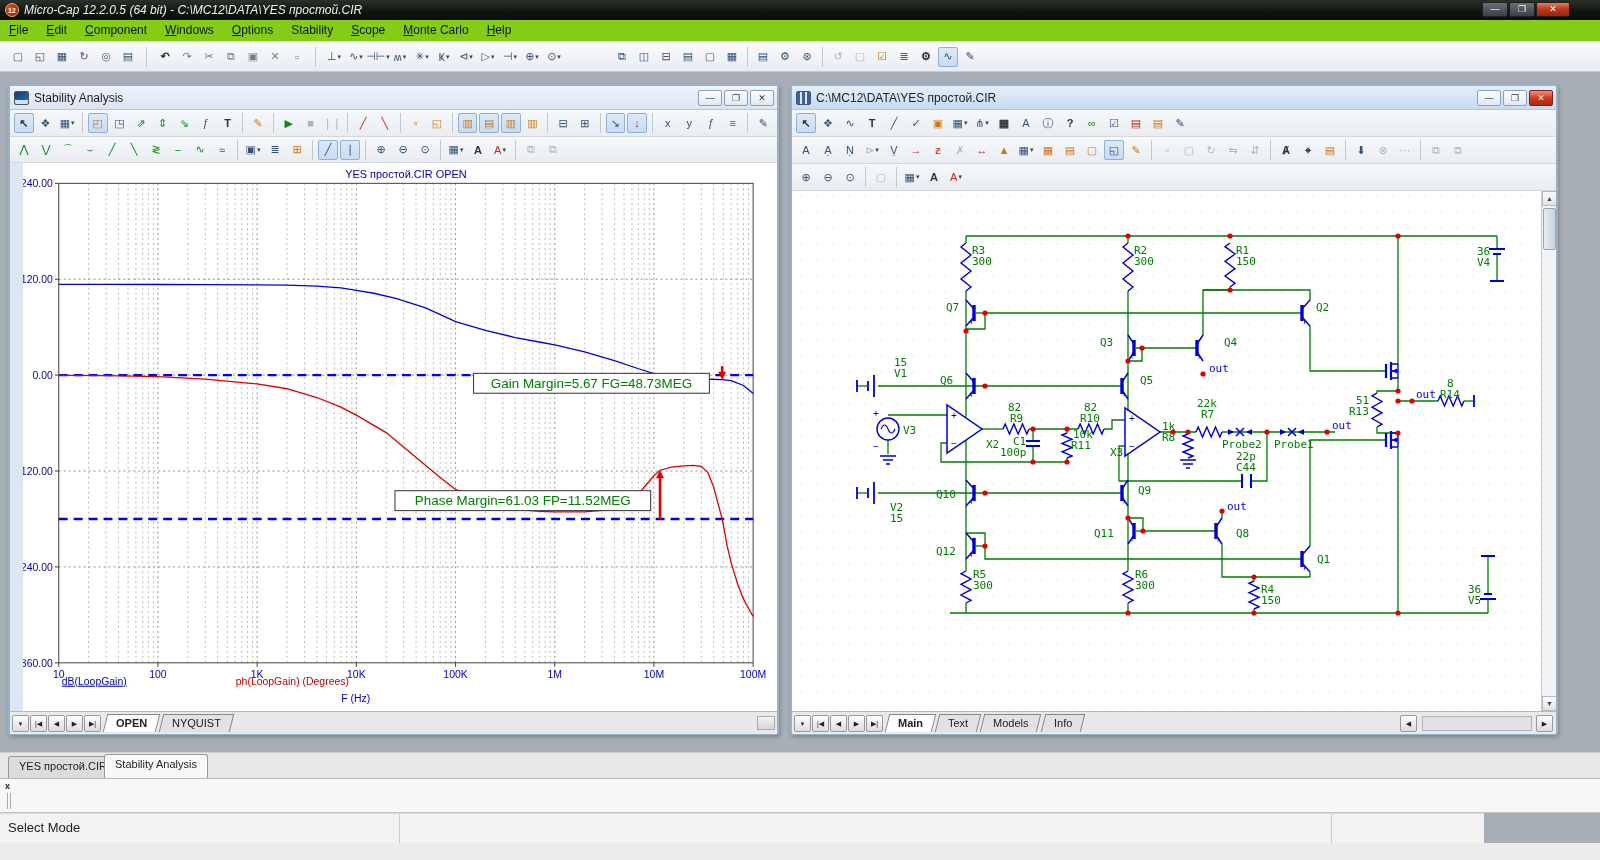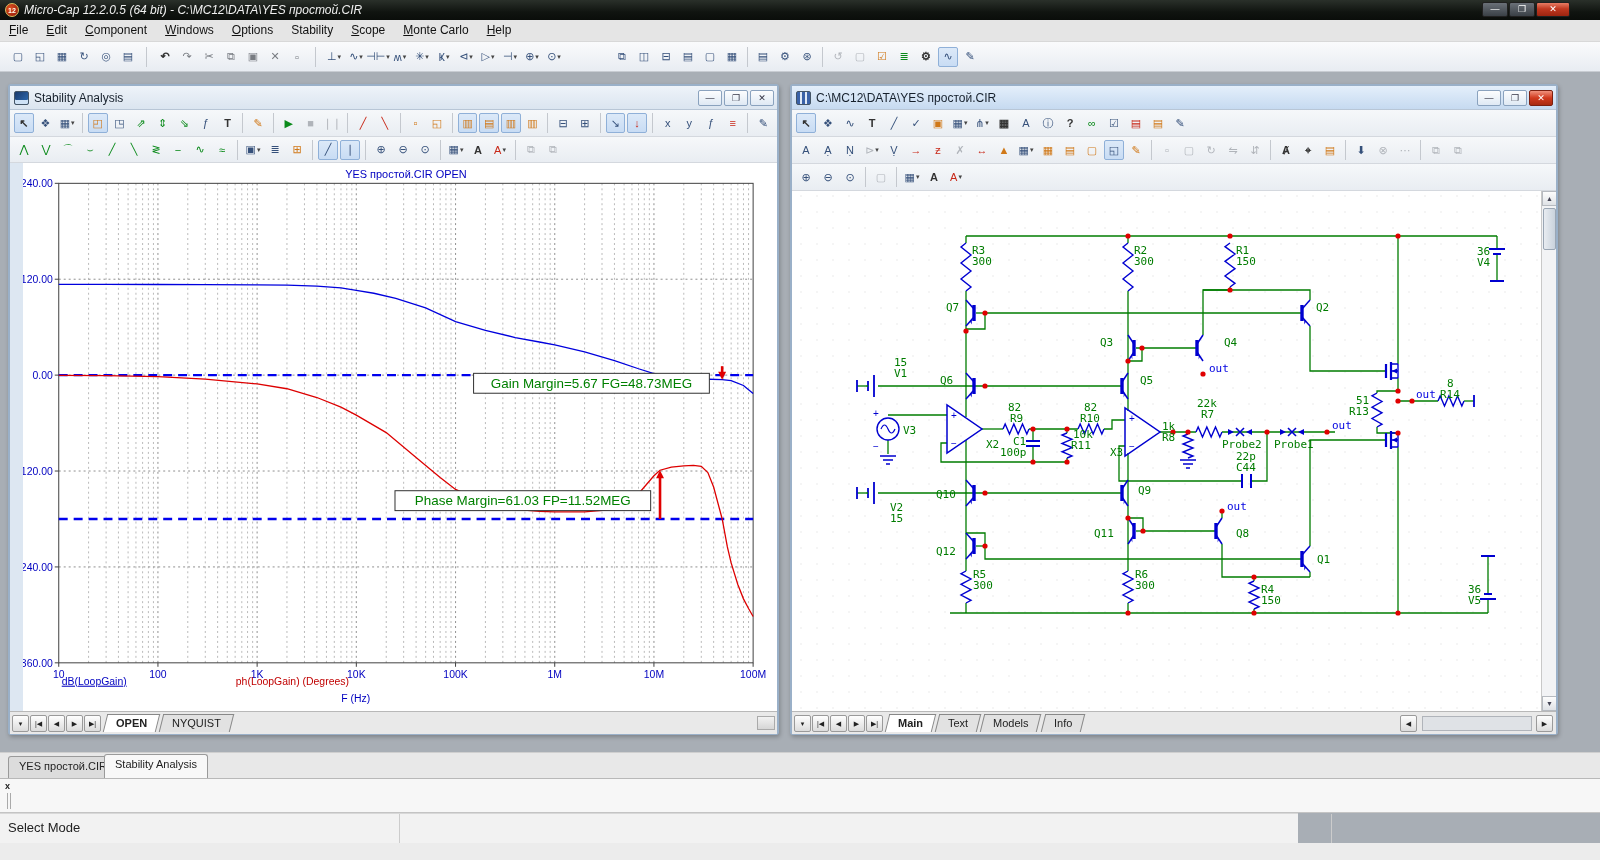--- a/index.html
+++ b/index.html
@@ -8,21 +8,21 @@
   #titlebar { position:absolute; left:0; top:0; width:1600px; height:20px;
     background:linear-gradient(#2a302a,#101410 60%,#0a0d0a); color:#f0f0f0; font-size:12px; }
   #titlebar .apptitle { position:absolute; left:24px; top:3px;font-style:italic; }
   .applogo { position:absolute; left:5px; top:3px; width:14px; height:14px; border-radius:50%;
     background:radial-gradient(circle at 35% 35%, #e05020, #8c1408); border:1px solid #d8c060;
     color:#ffe; font-size:7px; text-align:center; line-height:13px; font-weight:bold;}
   .winbtns { position:absolute; right:30px; top:2px; display:flex; gap:1px;}
   .wbtn { width:26px; height:15px; border:1px solid #202020; border-radius:2px;
     background:linear-gradient(#6a7078,#3a4046); color:#fff; font-size:9px; text-align:center; line-height:13px;}
   .wbtn.close { width:34px; background:linear-gradient(#e87c64,#c03820 45%,#9c2410); }
-  #menubar { position:absolute; left:0; top:20px; width:1600px; height:22px; background:#e5e5e5;
+  #menubar { position:absolute; left:0; top:20px; width:1600px; height:22px; background:#84cc16;
     border-bottom:1px solid #d8d8d8; font-size:12px; color:#111; }
   .menu-item { display:inline-block; padding:3px 9px; }
   .menu-item u { text-decoration:underline; }
   #maintoolbar { position:absolute; left:0; top:42px; width:1600px; height:30px;
     background:linear-gradient(#fafbfc,#e8ecf2); border-bottom:1px solid #c8ccd2; display:flex; align-items:center; padding-left:4px;}
   
   .tbtn { display:inline-flex; align-items:center; justify-content:center; width:20px; height:20px;
     margin:0 1px; border:1px solid transparent; border-radius:2px; font-size:11px; color:#35507a; position:relative;}
   .tbtn .g { pointer-events:none; white-space:nowrap; }
   .tbtn.pressed { border-color:#8fb0d8; background:linear-gradient(#dce9f8,#c8dcf4); }
@@ -60,21 +60,21 @@
   .thumb { position:absolute; left:1px; width:13px; background:linear-gradient(90deg,#e8ecf1,#c9d2dc); border:1px solid #9aa6b4; border-radius:2px;}
   
   #filetabs { position:absolute; left:0; top:752px; width:1600px; height:44px; background:#e8e8e8; border-top:1px solid #cfcfcf; font-size:11px;}
   .ftab { position:absolute; top:3px; height:22px; padding:3px 10px; border:1px solid #9a9a9a; border-bottom:none;
     background:#dcdcdc; color:#222; border-radius:3px 3px 0 0;}
   .ftab.active { background:#f8f8f8; top:1px; height:24px; z-index:2;}
   #msgpanel { position:absolute; left:0; top:778px; width:1600px; height:35px; background:#f7f7f7;
     border-top:1px solid #b8b8b8; border-bottom:1px solid #c4c4c4;}
   #msgpanel .closex { position:absolute; left:5px; top:2px; font-size:9px; font-weight:bold; color:#222;}
   #msgpanel .grip { position:absolute; left:7px; top:14px; width:4px; height:16px; border-left:1px solid #aaa; border-right:1px solid #aaa;}
-  #statusbar { position:absolute; left:0; top:813px; width:1298px; height:30px; background:#f2f2f2;
+  #statusbar { position:absolute; left:0; top:813px; width:1484px; height:30px; background:#f2f2f2;
     border-top:1px solid #d8d8d8; font-size:13px; color:#222; }
   .scell { position:absolute; top:0; height:100%; border-right:1px solid #cccccc; padding:6px 8px; }
   #bottomstrip { position:absolute; left:0; top:843px; width:1600px; height:17px; background:#ececec; }
   
   text { font-family:"Liberation Sans",sans-serif; }
   .schemtext { font-family:"DejaVu Sans Mono",monospace; }
 </style>
 </head>
 <body>
 

